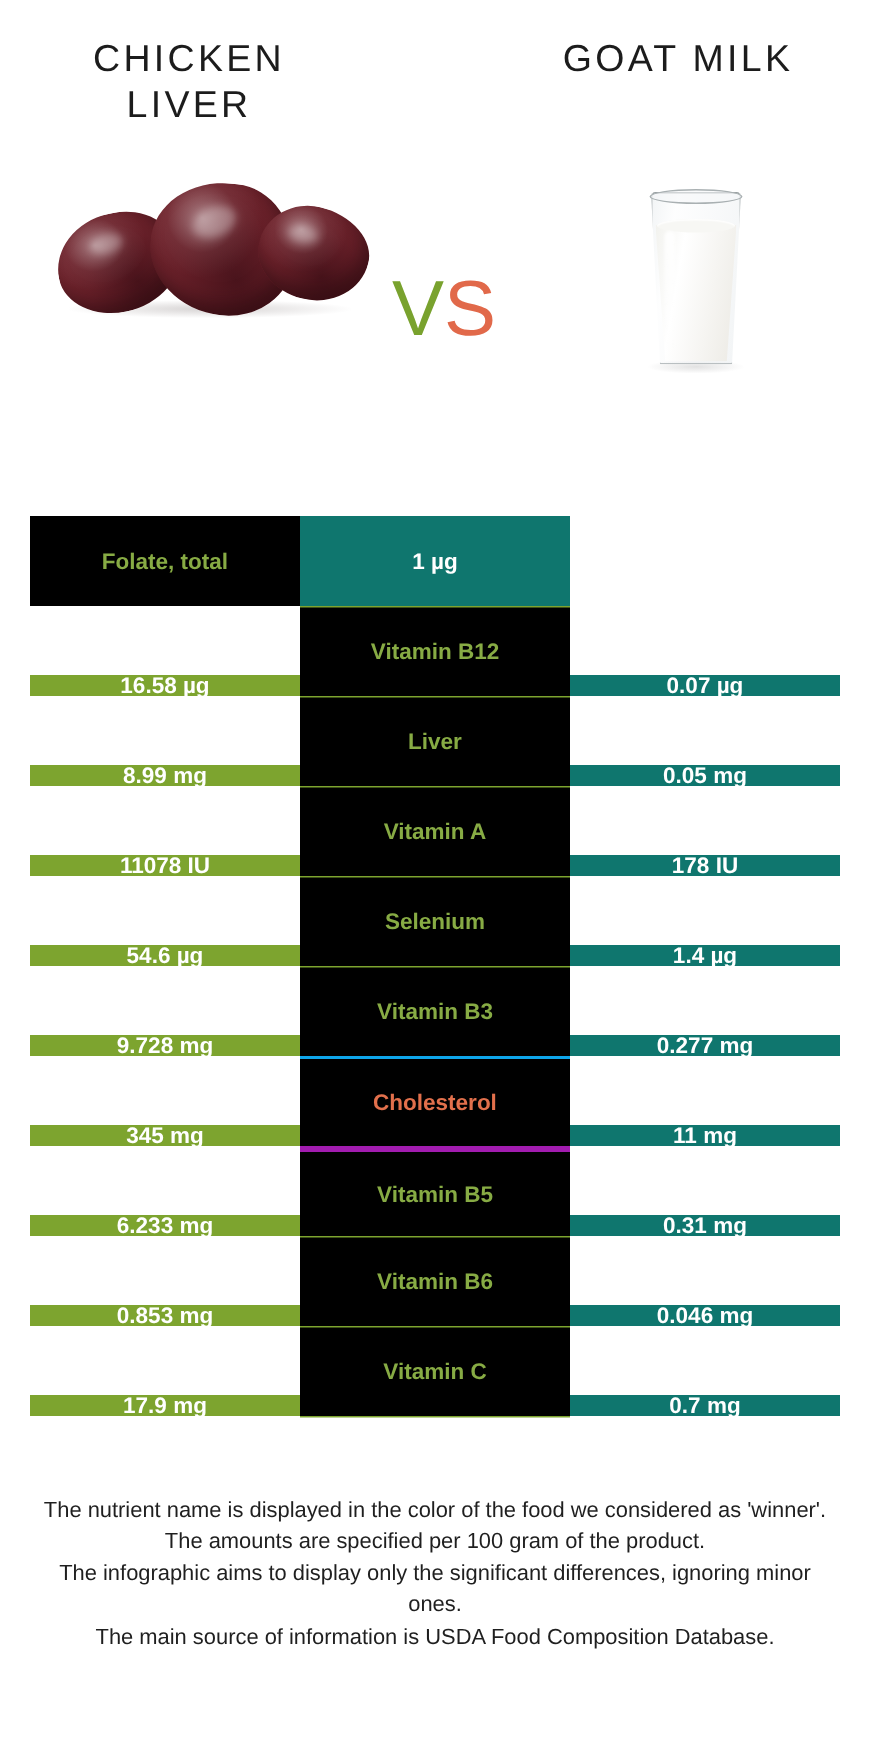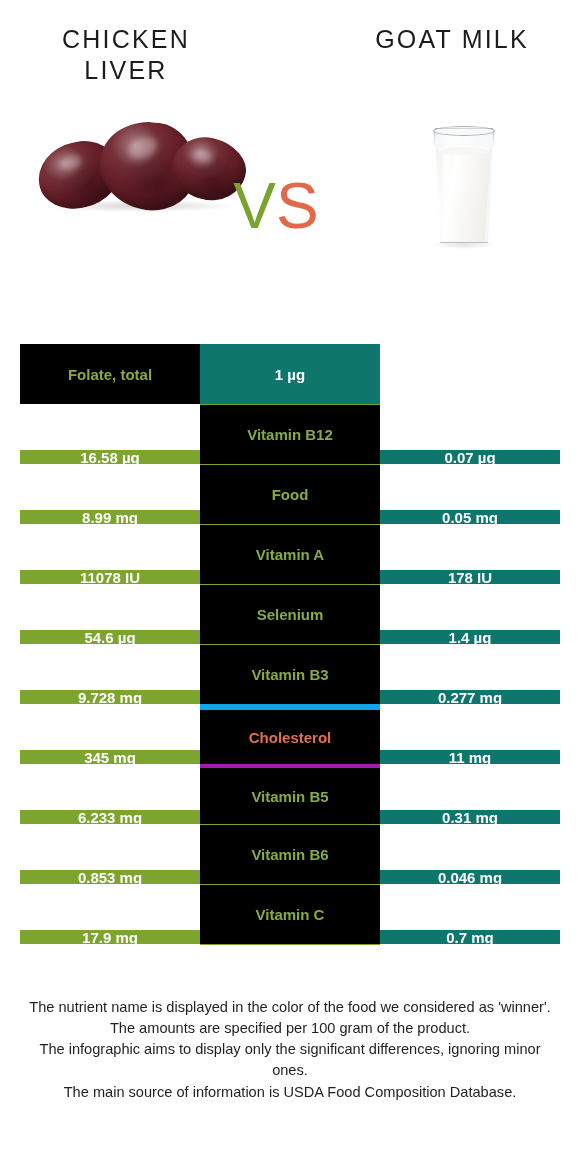--- a/index.html
+++ b/index.html
@@ -31,25 +31,25 @@
     text-align: center;
     line-height: 1.25;
     text-transform: uppercase;
   }
   .title-left  { left: 18px;  width: 216px; }
   .title-right { left: 344px; width: 216px; }
 
   
   .vs {
     position: absolute;
-    left: 216px;
+    left: 236px;
     top: 166px;
     width: 120px;
     height: 80px;
-    font-size: 64px;
+    font-size: 52px;
     font-weight: 400;
     letter-spacing: 0px;
     line-height: 80px;
     text-align: center;
     white-space: nowrap;
   }
   .vs .v { color: #79a22e; }
   .vs .s { color: #e1694a; }
 
   
@@ -183,21 +183,21 @@
   .cell-right {
     width: 180px;
     background: #0f766e;
     color: #ffffff;
     font-weight: bold;
   }
   .row + .row .cell-mid {
     border-top: 1px solid #7da42f;
   }
   .row + .row.sep-orange .cell-mid {
-    border-top: 6px solid #0ea5e9;
+    border-top: 2px solid #0ea5e9;
   }
   .row.sep-orange + .row .cell-mid {
     border-top: 4px solid #a21caf;
   }
   .row + .row .cell-left,
   .row + .row .cell-right {
     border-top: 2px solid #ffffff;
     margin-top: 44px;
   }
   .table-bottom-rule {
@@ -270,21 +270,21 @@
       <div class="cell cell-mid mid-green">Folate, total</div>
       <div class="cell cell-right">1 µg</div>
     </div>
     <div class="row">
       <div class="cell cell-left">16.58 µg</div>
       <div class="cell cell-mid mid-green">Vitamin B12</div>
       <div class="cell cell-right">0.07 µg</div>
     </div>
     <div class="row">
       <div class="cell cell-left">8.99 mg</div>
-      <div class="cell cell-mid mid-green">Food</div>
+      <div class="cell cell-mid mid-green">Liver</div>
       <div class="cell cell-right">0.05 mg</div>
     </div>
     <div class="row">
       <div class="cell cell-left">11078 IU</div>
       <div class="cell cell-mid mid-green">Vitamin A</div>
       <div class="cell cell-right">178 IU</div>
     </div>
     <div class="row">
       <div class="cell cell-left">54.6 µg</div>
       <div class="cell cell-mid mid-green">Selenium</div>

